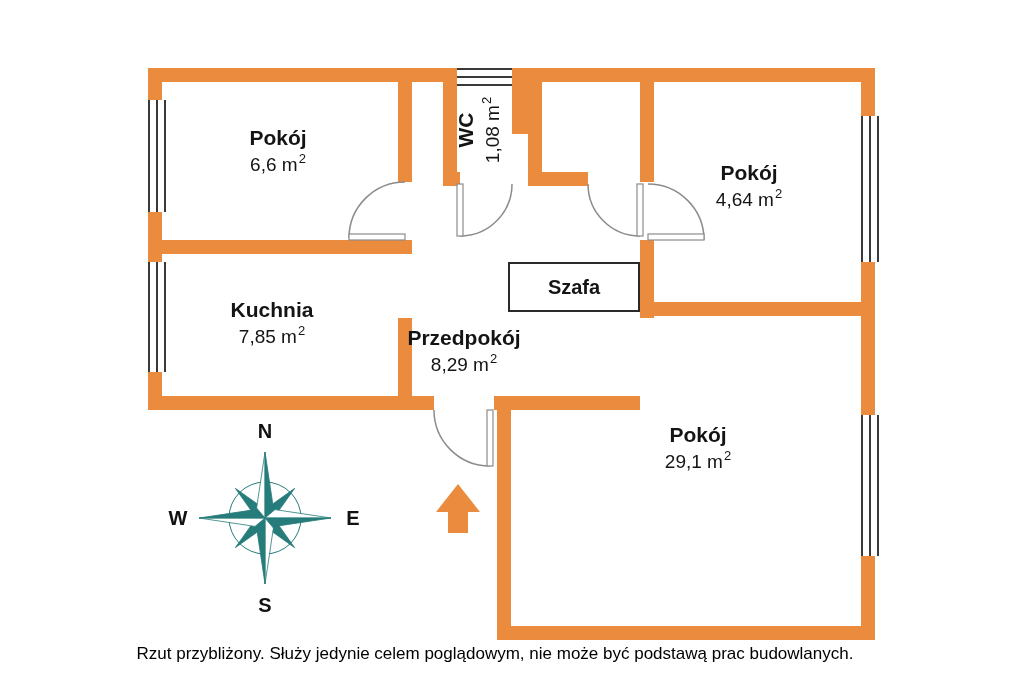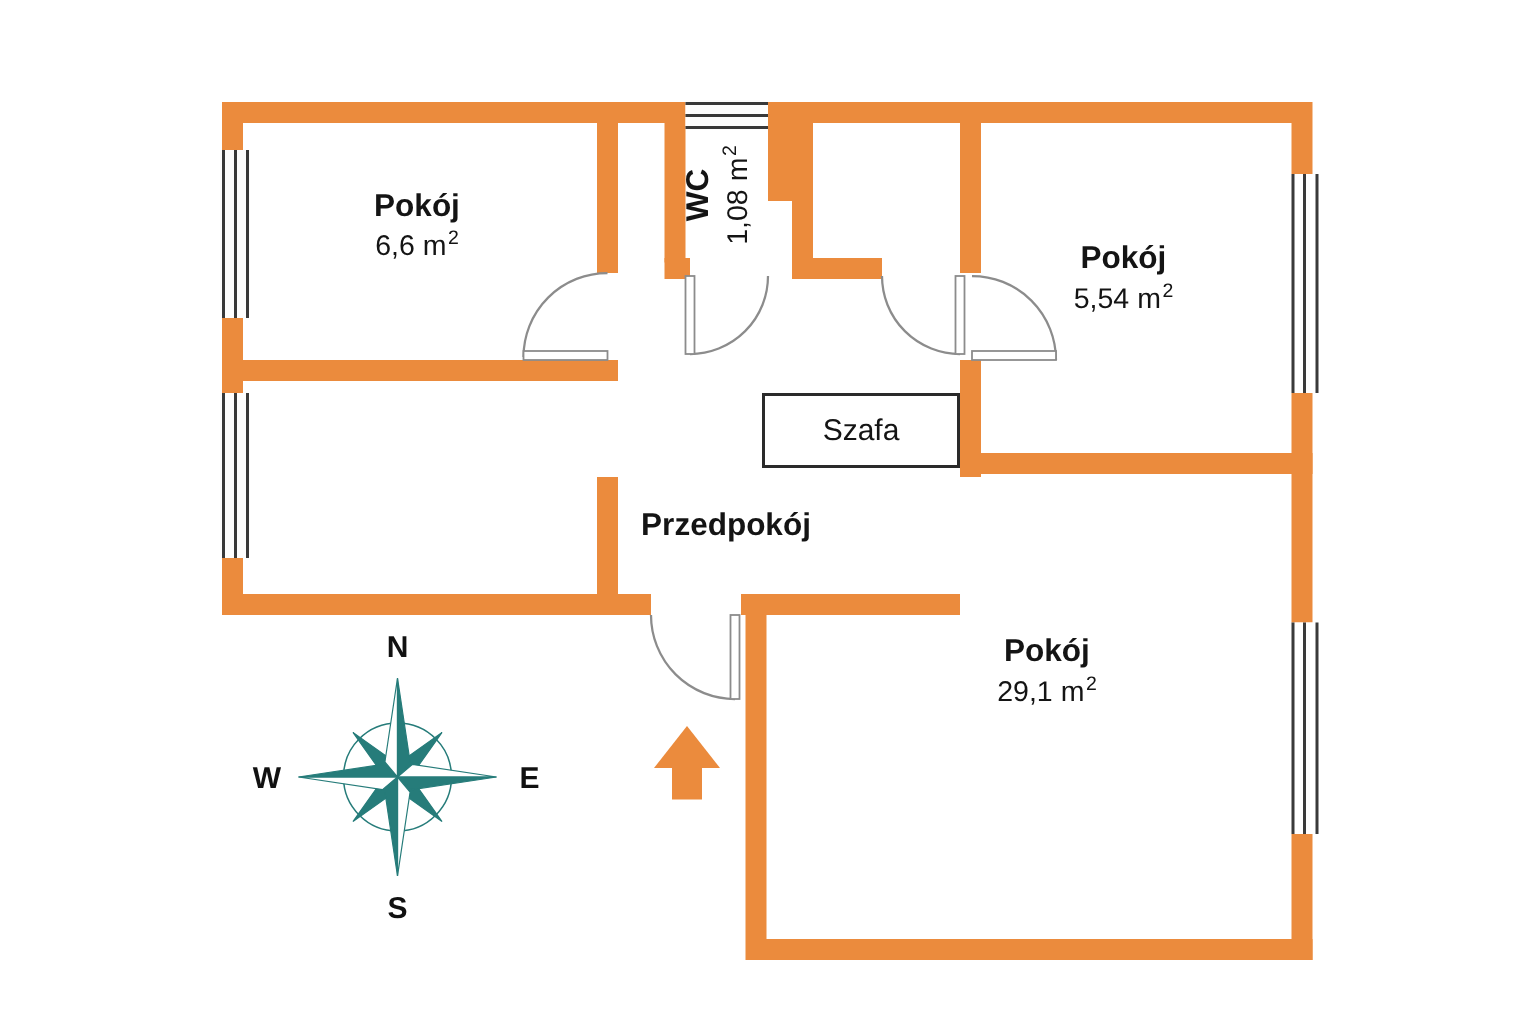--- a/index.html
+++ b/index.html
@@ -23,21 +23,21 @@
     border-top:2px solid #3a3a3a;border-bottom:2px solid #3a3a3a;
     background:linear-gradient(to bottom,#fff calc(50% - 1px),#3a3a3a calc(50% - 1px),#3a3a3a calc(50% + 1px),#fff calc(50% + 1px));
   }
   .doors{position:absolute;left:0;top:0;pointer-events:none;}
   .arc{fill:none;stroke:#8c8c8c;stroke-width:1.5;}
   .leaf{fill:#fff;stroke:#8c8c8c;stroke-width:1.2;}
   .szafa{
     position:absolute;left:508px;top:262px;width:132px;height:50px;
     border:2px solid #2a2a2a;background:#fff;box-sizing:border-box;
     display:flex;align-items:center;justify-content:center;
-    font-weight:normal;font-size:20px;
+    font-weight:bold;font-size:20px;
   }
   .room-label{
     position:absolute;transform:translate(-50%,-50%);
     text-align:center;white-space:nowrap;line-height:1.25;
   }
   .room-label.rot{transform:translate(-50%,-50%) rotate(-90deg);}
   .rname{font-weight:bold;font-size:21px;}
   .rarea{font-size:19px;}
   .rarea sup{font-size:13px;margin-left:1px;}
   .compass{position:absolute;left:165px;top:414px;}
@@ -121,24 +121,29 @@
   <div class="room-label" style="left:278px;top:151px">
     <div class="rname">Pokój</div>
     <div class="rarea"><span>6,6 m</span><sup>2</sup></div>
   </div>
   <div class="room-label rot" style="left:479px;top:130px">
     <div class="rname">WC</div>
     <div class="rarea"><span>1,08 m</span><sup>2</sup></div>
   </div>
   <div class="room-label" style="left:749px;top:186px">
     <div class="rname">Pokój</div>
-    <div class="rarea"><span>5,54 m</span><sup>2</sup></div>
+    <div class="rarea"><span>4,64 m</span><sup>2</sup></div>
   </div>
-  <div class="room-label" style="left:484px;top:351px">
+  <div class="room-label" style="left:272px;top:323px">
+    <div class="rname">Kuchnia</div>
+    <div class="rarea"><span>7,85 m</span><sup>2</sup></div>
+  </div>
+  <div class="room-label" style="left:464px;top:351px">
     <div class="rname">Przedpokój</div>
+    <div class="rarea"><span>8,29 m</span><sup>2</sup></div>
   </div>
   <div class="room-label" style="left:698px;top:448px">
     <div class="rname">Pokój</div>
     <div class="rarea"><span>29,1 m</span><sup>2</sup></div>
   </div>
 
   <svg class="compass" width="200" height="200" viewBox="0 0 200 200">
     <circle class="ccircle" cx="100" cy="104" r="36"></circle>
     <polygon class="cdark" points="129.7,74.3 101.7,94.2 100,104 109.8,102.3"></polygon>
     <polygon class="cdark" points="129.7,133.7 109.8,105.7 100,104 101.7,113.8"></polygon>
@@ -151,14 +156,15 @@
     <polygon class="clight" points="100,170 108.4,114 100,104"></polygon>
     <polygon class="cdark" points="100,170 91.6,114 100,104"></polygon>
     <polygon class="clight" points="34,104 90,112.4 100,104"></polygon>
     <polygon class="cdark" points="34,104 90,95.6 100,104"></polygon>
     <text x="100" y="24" text-anchor="middle">N</text>
     <text x="100" y="198" text-anchor="middle">S</text>
     <text x="13" y="111" text-anchor="middle">W</text>
     <text x="188" y="111" text-anchor="middle">E</text>
   </svg>
 
+  <div class="disclaimer">Rzut przybliżony. Służy jedynie celem poglądowym, nie może być podstawą prac budowlanych.</div>
 
 </div>
 
 </body></html>

